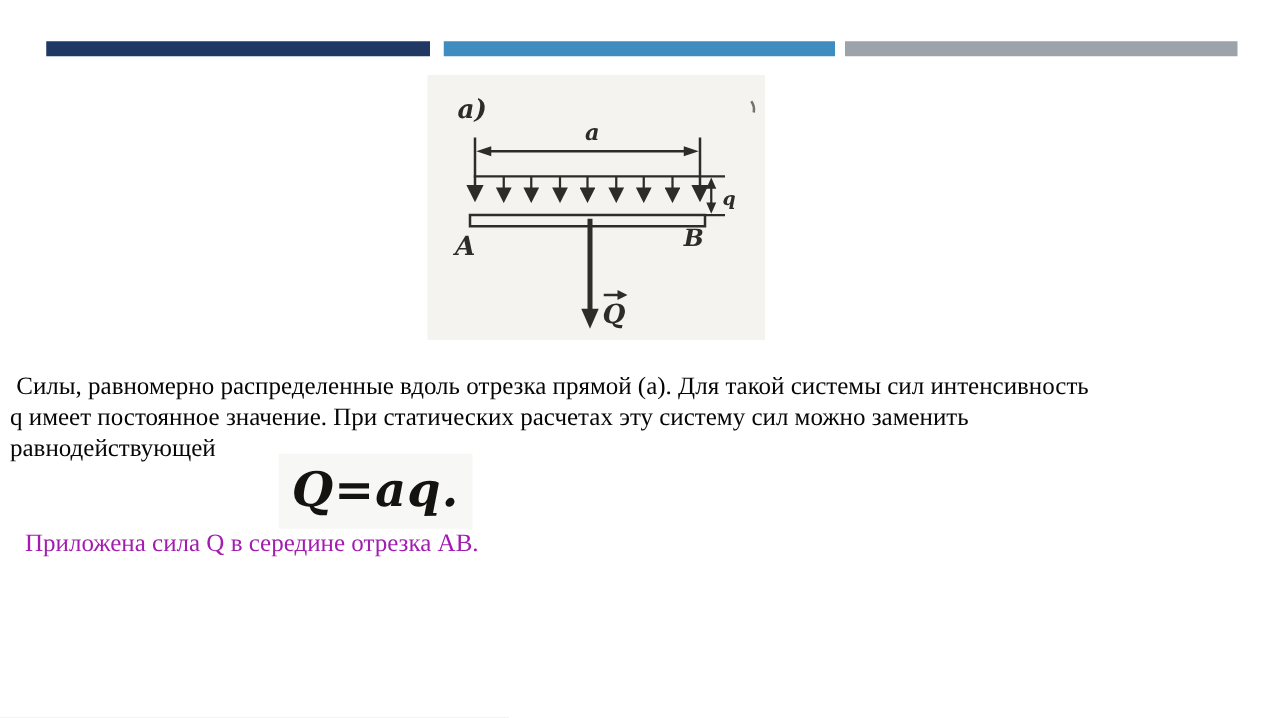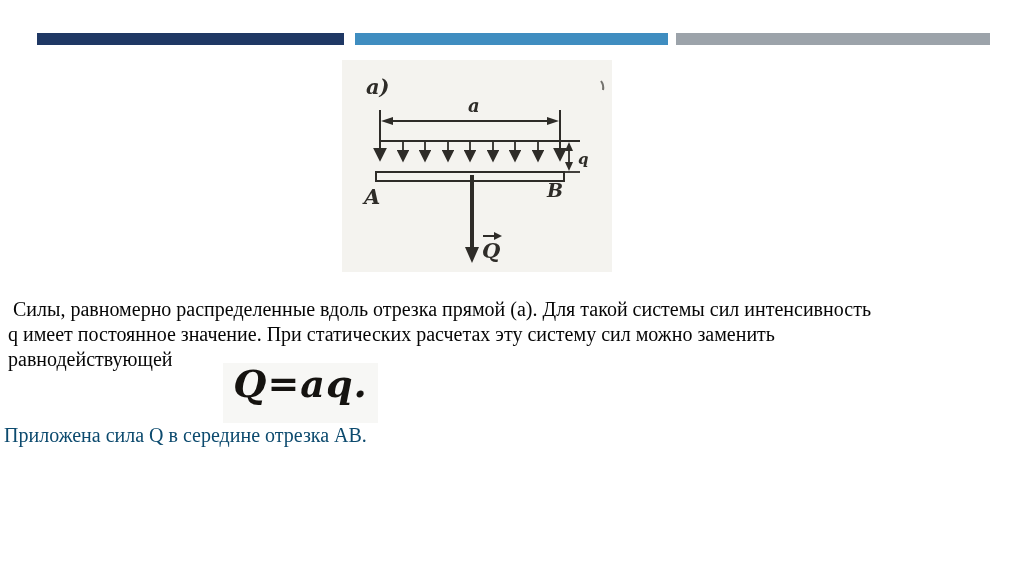--- a/index.html
+++ b/index.html
@@ -28,31 +28,31 @@
   .body-text{
     position:absolute;left:8px;top:297px;width:1000px;
     font-size:20px;line-height:25px;color:#060606;
   }
   .body-line{white-space:pre-wrap;}
 
   
   .formula-box{
     position:absolute;left:223px;top:363px;width:155px;height:60px;
     background:var(--formula-bg);
-    display:flex;justify-content:center;
+    display:flex;align-items:center;justify-content:center;
   }
   .formula-text{
     font-family:"DejaVu Serif", serif;font-style:italic;font-weight:bold;
     font-size:38px;color:#151310;letter-spacing:1px;
     transform:translateY(-2px);
   }
 
   .closing-line{
-    position:absolute;left:4px;top:424px;
-    font-size:20px;color:#0c4a6e;white-space:pre-wrap;
+    position:absolute;left:20px;top:424px;
+    font-size:20px;color:#a21caf;white-space:pre-wrap;
   }
 </style>
 </head>
 <body>
 
 <div class="slide">
 
   <div class="accent-bar bar-navy"></div>
   <div class="accent-bar bar-blue"></div>
   <div class="accent-bar bar-gray"></div>

